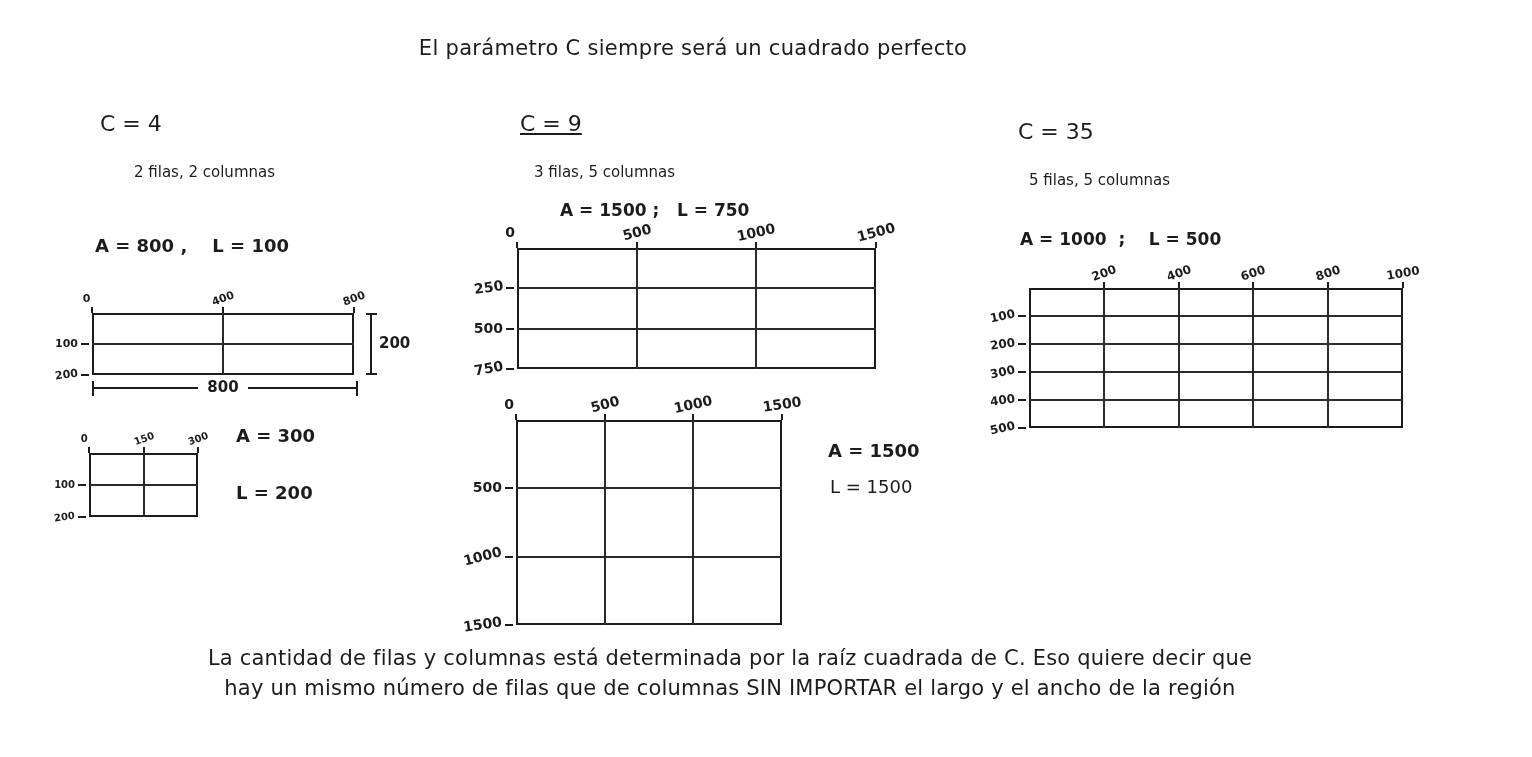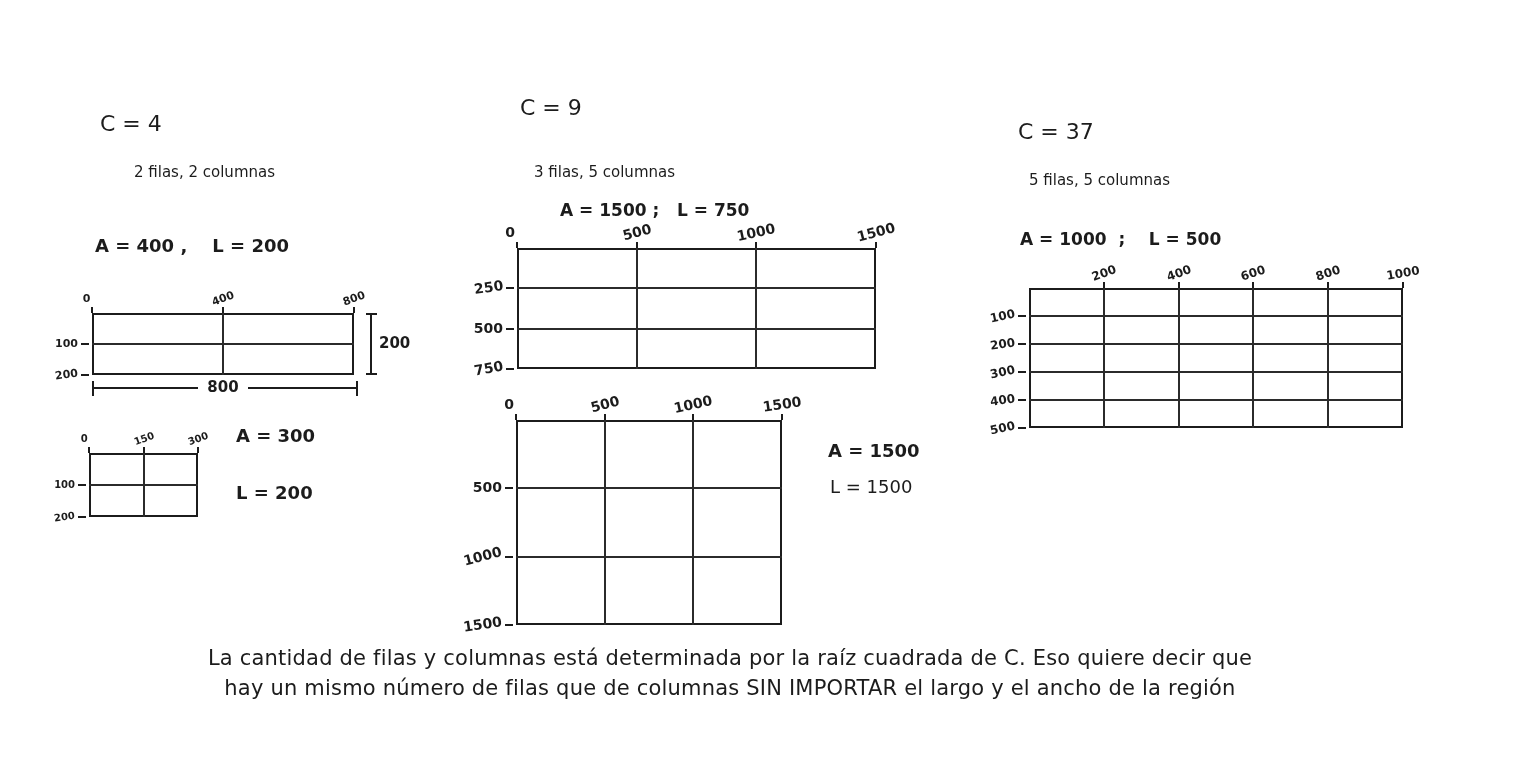--- a/index.html
+++ b/index.html
@@ -29,25 +29,26 @@
   .dimv{position:absolute;width:2px;background:#1c1c1c;}
   .dimh{position:absolute;height:2px;background:#1c1c1c;}
   .dimcapH{position:absolute;width:11px;height:2px;background:#1c1c1c;}
   .dimcapV{position:absolute;width:2px;height:15px;background:#1c1c1c;}
   .dimlab{position:absolute;font-size:15px;font-weight:700;}
 </style>
 </head>
 <body>
 
 <div id="canvas">
+  <div class="page-title">El parámetro C siempre será un cuadrado perfecto</div>
   <div class="footer-text footer-line1">La cantidad de filas y columnas está determinada por la raíz cuadrada de C. Eso quiere decir que</div>
   <div class="footer-text footer-line2">hay un mismo número de filas que de columnas SIN IMPORTAR el largo y el ancho de la región</div>
 <div class="ftext" style="left: 100px; top: 112px; font-size: 22px; font-weight: 400;">C = 4</div>
     <div class="ftext" style="left: 134px; top: 164px; font-size: 15px; font-weight: 400;">2 filas, 2 columnas</div>
-    <div class="ftext" style="left: 95px; top: 236px; font-size: 18px; font-weight: 700;">A = 400 ,    L = 200</div>
+    <div class="ftext" style="left: 95px; top: 236px; font-size: 18px; font-weight: 700;">A = 800 ,    L = 100</div>
     <div class="ftext" style="left: 236px; top: 426px; font-size: 18px; font-weight: 700;">A = 300</div>
     <div class="ftext" style="left: 236px; top: 483px; font-size: 18px; font-weight: 700;">L = 200</div>
     <div class="gfig" style="left: 92px; top: 313px; width: 262px; height: 62px;">
       <div class="gbox"></div>
       <div class="gv" style="left: calc(50% - 1px);"></div>
       <div class="gh" style="top: calc(50% - 1px);"></div>
       <div class="tickv" style="left: calc(0% - 1px);"></div>
       <div class="tlab" style="left: 0%; top: -21px; font-size: 11px; transform: translateX(-120%) rotate(0deg);">0</div>
       <div class="tickv" style="left: calc(50% - 1px);"></div>
       <div class="tlab" style="left: 50%; top: -21px; font-size: 11px; transform: translateX(-50%) rotate(-20deg);">400</div>
@@ -74,21 +75,21 @@
       <div class="tlab" style="left: 0%; top: -20px; font-size: 10px; transform: translateX(-120%) rotate(0deg);">0</div>
       <div class="tickv" style="left: calc(50% - 1px);"></div>
       <div class="tlab" style="left: 50%; top: -20px; font-size: 10px; transform: translateX(-50%) rotate(-20deg);">150</div>
       <div class="tickv" style="left: calc(100% - 1px);"></div>
       <div class="tlab" style="left: 100%; top: -20px; font-size: 10px; transform: translateX(-50%) rotate(-20deg);">300</div>
       <div class="dash" style="top: calc(50% - 1px);"></div>
       <div class="llab" style="top: calc(50% - 6px); font-size: 10px; transform: rotate(0deg);">100</div>
       <div class="dash" style="top: calc(100% - 1px);"></div>
       <div class="llab" style="top: calc(100% - 6px); font-size: 10px; transform: rotate(-8deg);">200</div>
     </div>
-    <div class="ftext" style="left: 520px; top: 96px; font-size: 22px; font-weight: 400;">C = 9</div>
+    <div class="ftext" style="left: 520px; top: 112px; font-size: 22px; font-weight: 400; text-decoration: underline;">C = 9</div>
     <div class="ftext" style="left: 534px; top: 164px; font-size: 15px; font-weight: 400;">3 filas, 5 columnas</div>
     <div class="ftext" style="left: 560px; top: 201px; font-size: 17px; font-weight: 700;">A = 1500 ;   L = 750</div>
     <div class="ftext" style="left: 828px; top: 441px; font-size: 18px; font-weight: 700;">A = 1500</div>
     <div class="ftext" style="left: 830px; top: 477px; font-size: 18px; font-weight: 400;">L = 1500</div>
     <div class="gfig" style="left: 517px; top: 248px; width: 359px; height: 121px;">
       <div class="gbox"></div>
       <div class="gv" style="left: calc(33.3333% - 1px);"></div>
       <div class="gv" style="left: calc(66.6667% - 1px);"></div>
       <div class="gh" style="top: calc(33.3333% - 1px);"></div>
       <div class="gh" style="top: calc(66.6667% - 1px);"></div>
@@ -121,21 +122,21 @@
       <div class="tlab" style="left: 66.67%; top: -24px; font-size: 14px; transform: translateX(-50%) rotate(-12deg);">1000</div>
       <div class="tickv" style="left: calc(100% - 1px);"></div>
       <div class="tlab" style="left: 100%; top: -24px; font-size: 14px; transform: translateX(-50%) rotate(-8deg);">1500</div>
       <div class="dash" style="top: calc(33.33% - 1px);"></div>
       <div class="llab" style="top: calc(33.33% - 9px); font-size: 14px; transform: rotate(0deg);">500</div>
       <div class="dash" style="top: calc(66.67% - 1px);"></div>
       <div class="llab" style="top: calc(66.67% - 9px); font-size: 14px; transform: rotate(-15deg);">1000</div>
       <div class="dash" style="top: calc(100% - 1px);"></div>
       <div class="llab" style="top: calc(100% - 9px); font-size: 14px; transform: rotate(-8deg);">1500</div>
     </div>
-    <div class="ftext" style="left: 1018px; top: 120px; font-size: 22px; font-weight: 400;">C = 37</div>
+    <div class="ftext" style="left: 1018px; top: 120px; font-size: 22px; font-weight: 400;">C = 35</div>
     <div class="ftext" style="left: 1029px; top: 172px; font-size: 15px; font-weight: 400;">5 filas, 5 columnas</div>
     <div class="ftext" style="left: 1020px; top: 230px; font-size: 17px; font-weight: 700;">A = 1000  ;    L = 500</div>
     <div class="gfig" style="left: 1029px; top: 288px; width: 374px; height: 140px;">
       <div class="gbox"></div>
       <div class="gv" style="left: calc(20% - 1px);"></div>
       <div class="gv" style="left: calc(40% - 1px);"></div>
       <div class="gv" style="left: calc(60% - 1px);"></div>
       <div class="gv" style="left: calc(80% - 1px);"></div>
       <div class="gh" style="top: calc(20% - 1px);"></div>
       <div class="gh" style="top: calc(40% - 1px);"></div>

